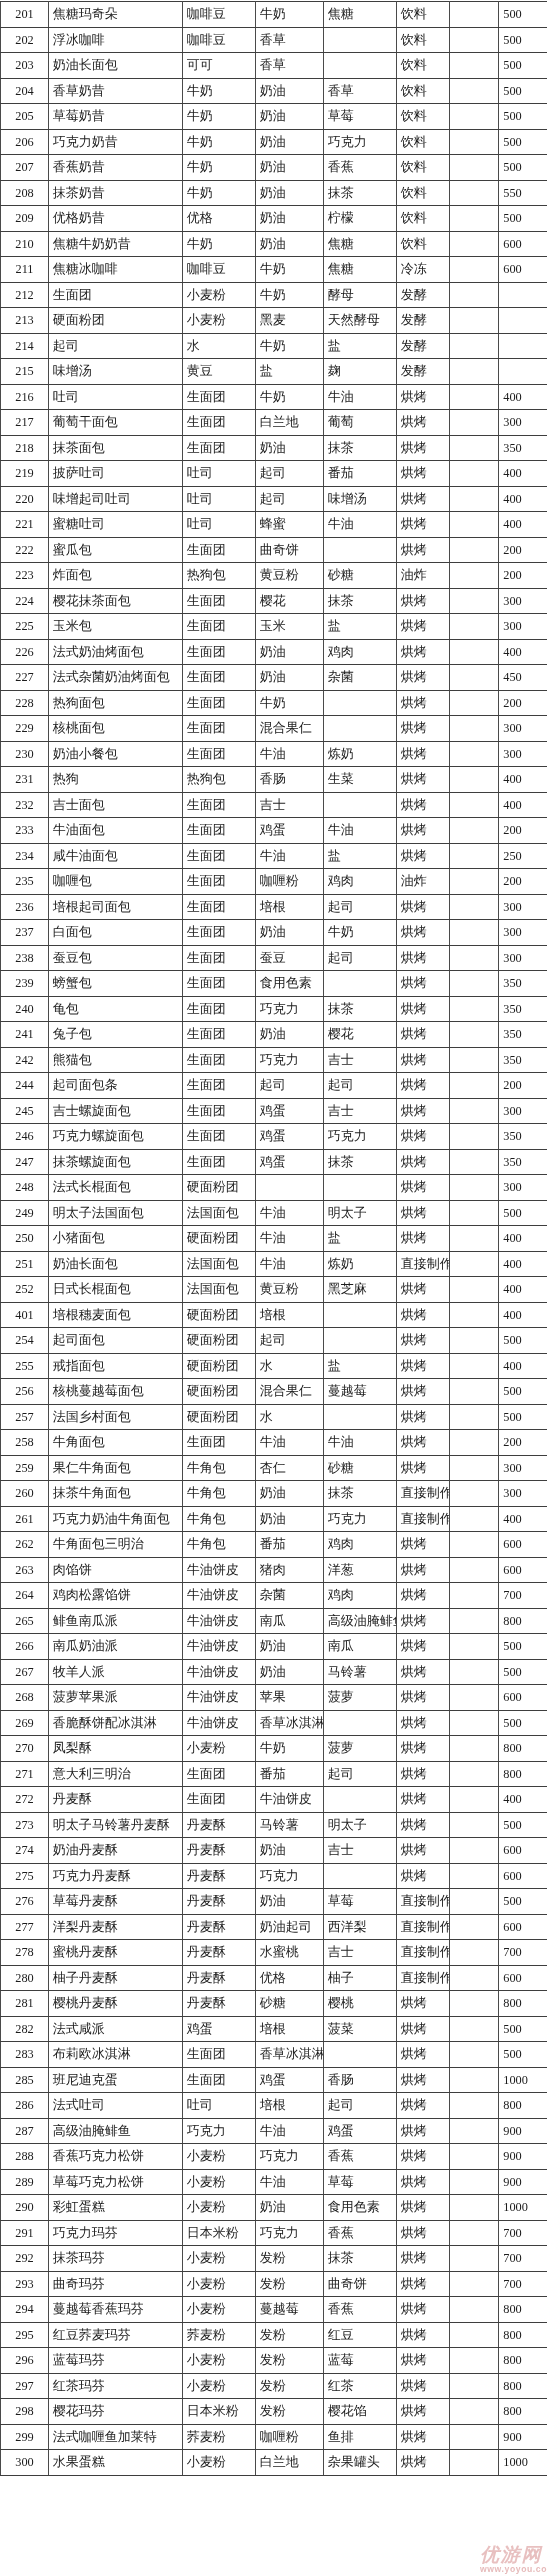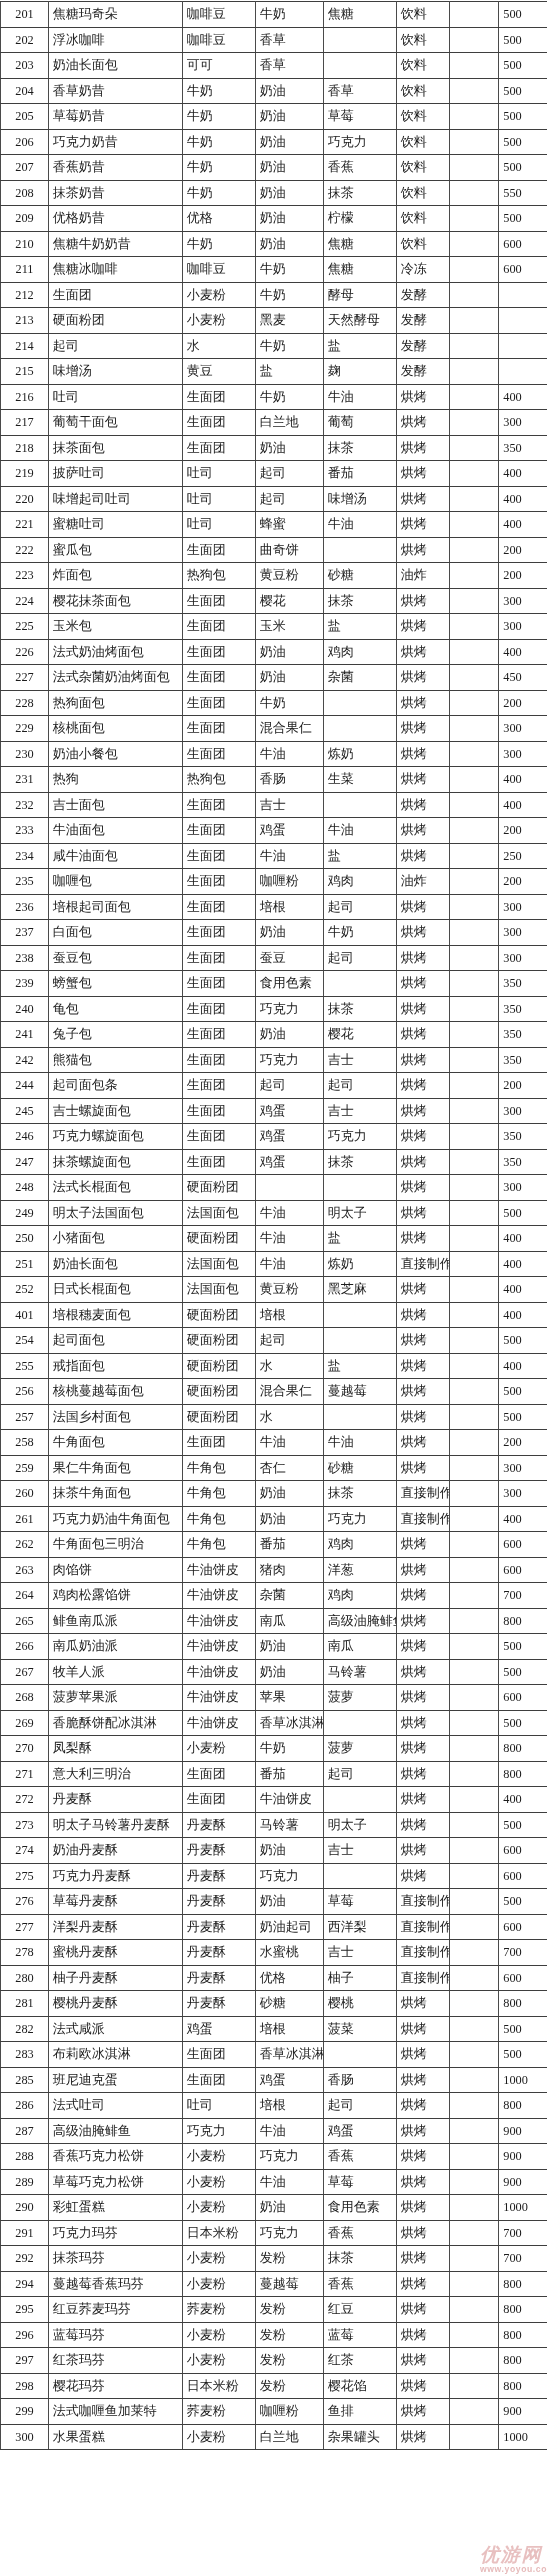--- a/index.html
+++ b/index.html
@@ -985,20 +985,30 @@
         <td class="c0">292</td>
         <td class="c1">抹茶玛芬</td>
         <td class="c2">小麦粉</td>
         <td class="c3">发粉</td>
         <td class="c4">抹茶</td>
         <td class="c5">烘烤</td>
         <td class="c6"></td>
         <td class="c7">700</td>
       </tr>
       <tr>
+        <td class="c0">293</td>
+        <td class="c1">曲奇玛芬</td>
+        <td class="c2">小麦粉</td>
+        <td class="c3">发粉</td>
+        <td class="c4">曲奇饼</td>
+        <td class="c5">烘烤</td>
+        <td class="c6"></td>
+        <td class="c7">700</td>
+      </tr>
+      <tr>
         <td class="c0">294</td>
         <td class="c1">蔓越莓香蕉玛芬</td>
         <td class="c2">小麦粉</td>
         <td class="c3">蔓越莓</td>
         <td class="c4">香蕉</td>
         <td class="c5">烘烤</td>
         <td class="c6"></td>
         <td class="c7">800</td>
       </tr>
       <tr>

